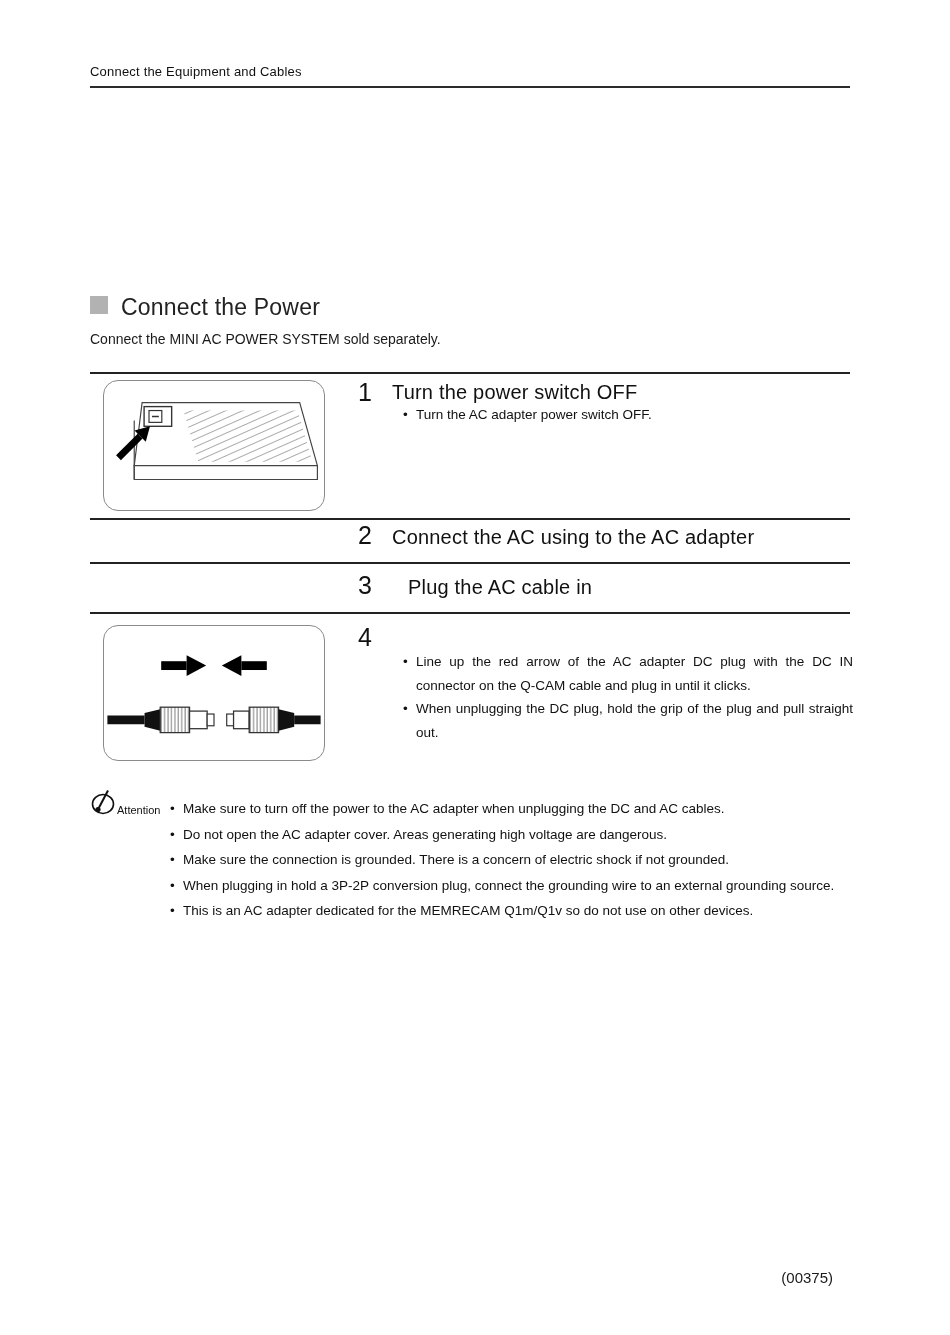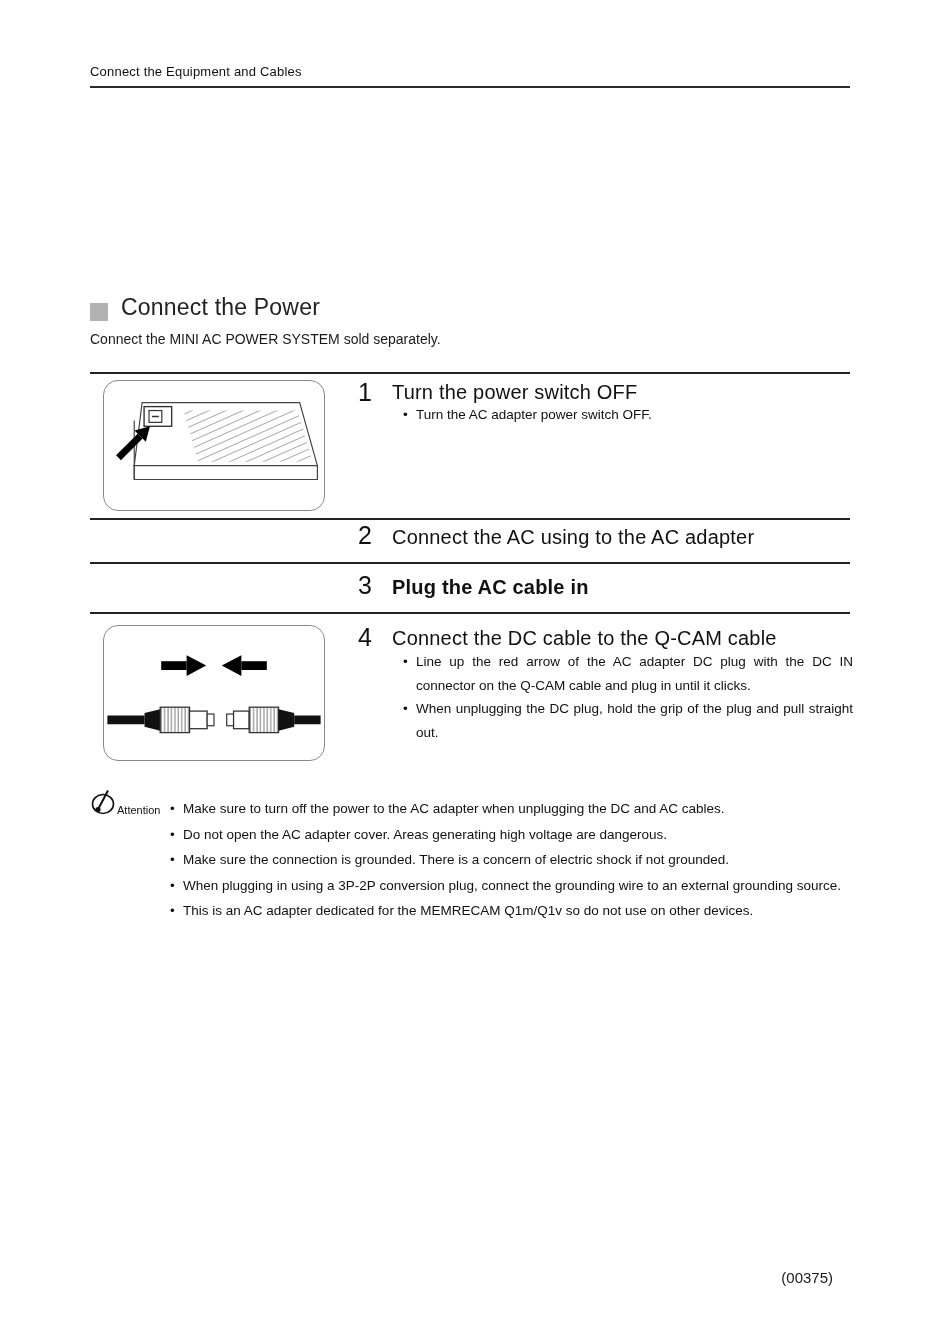--- a/index.html
+++ b/index.html
@@ -7,39 +7,39 @@
   .page {
     position:relative; width:950px; height:1335px; background:#ffffff;
     font-family:"Liberation Sans","DejaVu Sans",sans-serif; color:#1a1a1a;
     overflow:hidden;
   }
   .abs { position:absolute; }
 
   .running-header { left:90px; top:64px; font-size:13px; letter-spacing:.2px; color:#111; }
   .header-rule { left:90px; top:86px; width:760px; height:2px; background:#2b2b2b; }
 
-  .section-heading { left:90px; top:294px; display:flex; align-items:flex-end; gap:13px; }
+  .section-heading { left:90px; top:294px; display:flex; align-items:flex-start; gap:13px; }
   .sq { width:18px; height:18px; background:#b2b2b2; flex:0 0 18px; margin-top:2px; }
   .section-title { font-size:23px; font-weight:400; color:#222; letter-spacing:.2px; }
   .subtitle { left:90px; top:331px; font-size:14px; }
 
   .rule { left:90px; width:760px; height:1.5px; background:#222; }
   .r1 { top:372px; } .r2 { top:518px; } .r3 { top:562px; } .r4 { top:612px; }
 
   .figure { border:1px solid #8a8a8a; border-radius:15px; background:#fff; overflow:hidden; }
   .fig1 { left:103px; top:380px; width:222px; height:131px; }
   .fig2 { left:103px; top:625px; width:222px; height:136px; }
   .figure svg { display:block; width:100%; height:100%; }
 
   .stepnum { font-size:25px; font-weight:400; color:#111; }
   .n1 { left:358px; top:378px; } .n2 { left:358px; top:521px; }
   .n3 { left:358px; top:571px; } .n4 { left:358px; top:623px; }
   .steptitle { font-size:20px; color:#111; letter-spacing:.2px; }
   .t1 { left:392px; top:381px; } .t2 { left:392px; top:526px; }
-  .t3 { left:392px; top:576px;font-weight:bold; } .t4 { left:392px; top:627px; }
+  .t3 { left:408px; top:576px; } .t4 { left:392px; top:627px; }
 
   .bullets { font-size:13.5px; line-height:23.5px; color:#111; }
   .b1 { left:403px; top:403px; width:450px; }
   .b4 { left:403px; top:650px; width:450px; }
   .bullet-row { display:flex; }
   .blt { flex:0 0 13px; width:13px; }
   .txt { flex:1; text-align:justify; }
 
   .attn-icon { left:90px; top:788px; width:26px; height:28px; }
   .attn-label { left:117px; top:804px; font-size:11px; color:#111; }
@@ -136,21 +136,20 @@
       <g>
         <rect x="124" y="90" width="7" height="12" fill="#fff" stroke="#333" stroke-width="1.2"></rect>
         <rect x="131" y="87" width="16" height="18" fill="#fff" stroke="#333" stroke-width="1.3"></rect>
         <rect x="147" y="83" width="30" height="26" fill="url(#knurl)" stroke="#333" stroke-width="1.3"></rect>
         <polygon points="177,85 193,89 193,103 177,107" fill="#111"></polygon>
         <line x1="193" y1="96" x2="220" y2="96" stroke="#111" stroke-width="9"></line>
       </g>
     </svg>
   </div>
   <div class="abs stepnum n4">4</div>
-  <div class="abs steptitle t4">Connect the DC cable to the Q-CAM cable</div>
   <div class="abs bullets b4">
     <div class="bullet-row">
       <span class="blt">•</span>
       <span class="txt">Line up the red arrow of the AC adapter DC plug with the DC IN connector on the Q-CAM cable and plug in until it clicks.</span>
     </div>
     <div class="bullet-row">
       <span class="blt">•</span>
       <span class="txt">When unplugging the DC plug, hold the grip of the plug and pull straight out.</span>
     </div>
   </div>
@@ -169,21 +168,21 @@
     <div class="bullet-row">
       <span class="blt">•</span>
       <span class="txt">Do not open the AC adapter cover. Areas generating high voltage are dangerous.</span>
     </div>
     <div class="bullet-row">
       <span class="blt">•</span>
       <span class="txt">Make sure the connection is grounded. There is a concern of electric shock if not grounded.</span>
     </div>
     <div class="bullet-row">
       <span class="blt">•</span>
-      <span class="txt">When plugging in using a 3P-2P conversion plug, connect the grounding wire to an external grounding source.</span>
+      <span class="txt">When plugging in hold a 3P-2P conversion plug, connect the grounding wire to an external grounding source.</span>
     </div>
     <div class="bullet-row">
       <span class="blt">•</span>
       <span class="txt">This is an AC adapter dedicated for the MEMRECAM Q1m/Q1v so do not use on other devices.</span>
     </div>
   </div>
 
   <div class="abs footer-code">(00375)</div>
 
 </div>

